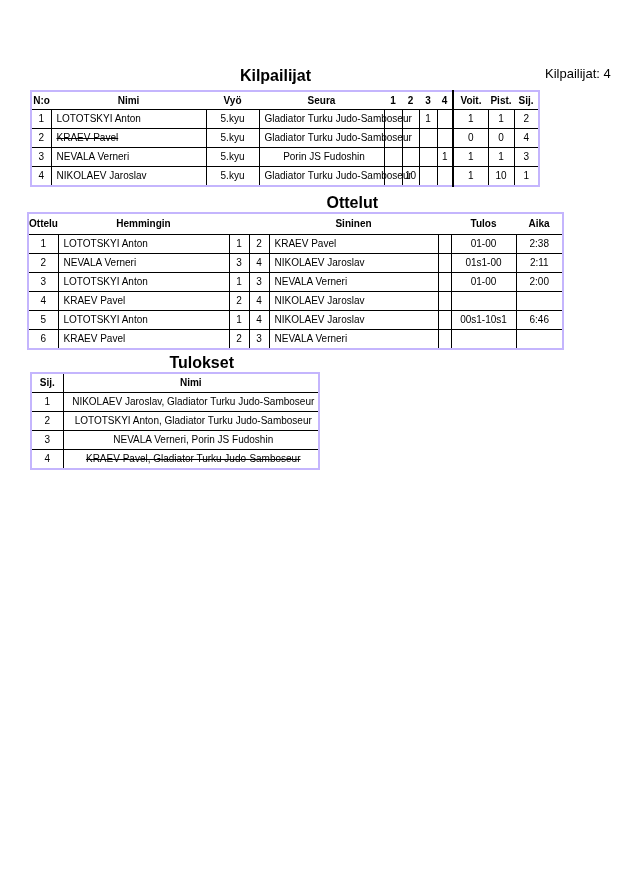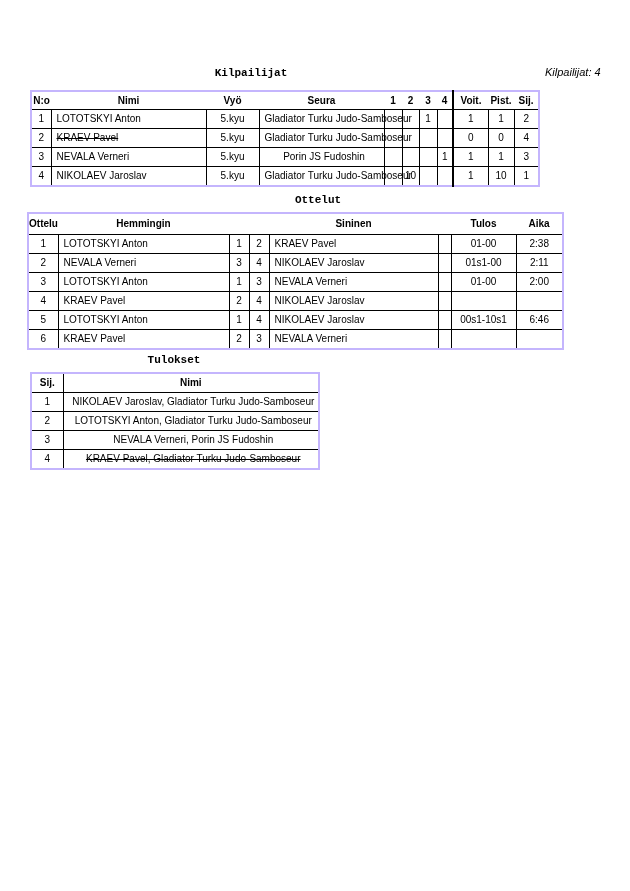--- a/index.html
+++ b/index.html
@@ -5,23 +5,23 @@
   html,body{margin:0;padding:0;}
   body{width:630px;height:891px;background:#ffffff;font-family:"Liberation Sans",sans-serif;color:#000;}
   .page{position:relative;width:630px;height:891px;background:#fff;overflow:hidden;}
 
   .doc-title{position:absolute;left:75px;top:44px;font-size:19px;font-weight:bold;white-space:nowrap;letter-spacing:0.3px;}
   .doc-title span{display:inline-block;}
   .doc-title span:nth-child(2){margin-left:16px;}
   .doc-title span:nth-child(3){margin-left:24px;}
   .doc-title span:nth-child(4){margin-left:30px;}
 
-  .count-label{position:absolute;left:545px;top:66px;font-size:11px;font-style:italic;}
-
-  .section-title{position:absolute;font-size:11px;font-weight:bold;text-align:center;width:120px;font-family:Liberation Mono, monospace;}
+  .count-label{position:absolute;left:545px;top:66px;font-size:13px;}
+
+  .section-title{position:absolute;font-size:16px;font-weight:bold;text-align:right;width:120px;}
   .st-kilpailijat{left:191px;top:67px;}
   .st-ottelut{left:258px;top:194px;}
   .st-tulokset{left:114px;top:354px;}
 
   table{border-collapse:collapse;table-layout:fixed;position:absolute;border:2px solid #c4b5fd;}
   td,th{border:1px solid #000;padding:0;font-size:10px;height:18px;overflow:visible;vertical-align:middle;line-height:1;}
   th{font-weight:bold;white-space:nowrap;}
   .c{text-align:center;}
   .l{text-align:left;padding-left:5px;}
   .nowrap{white-space:nowrap;text-align:center;}

